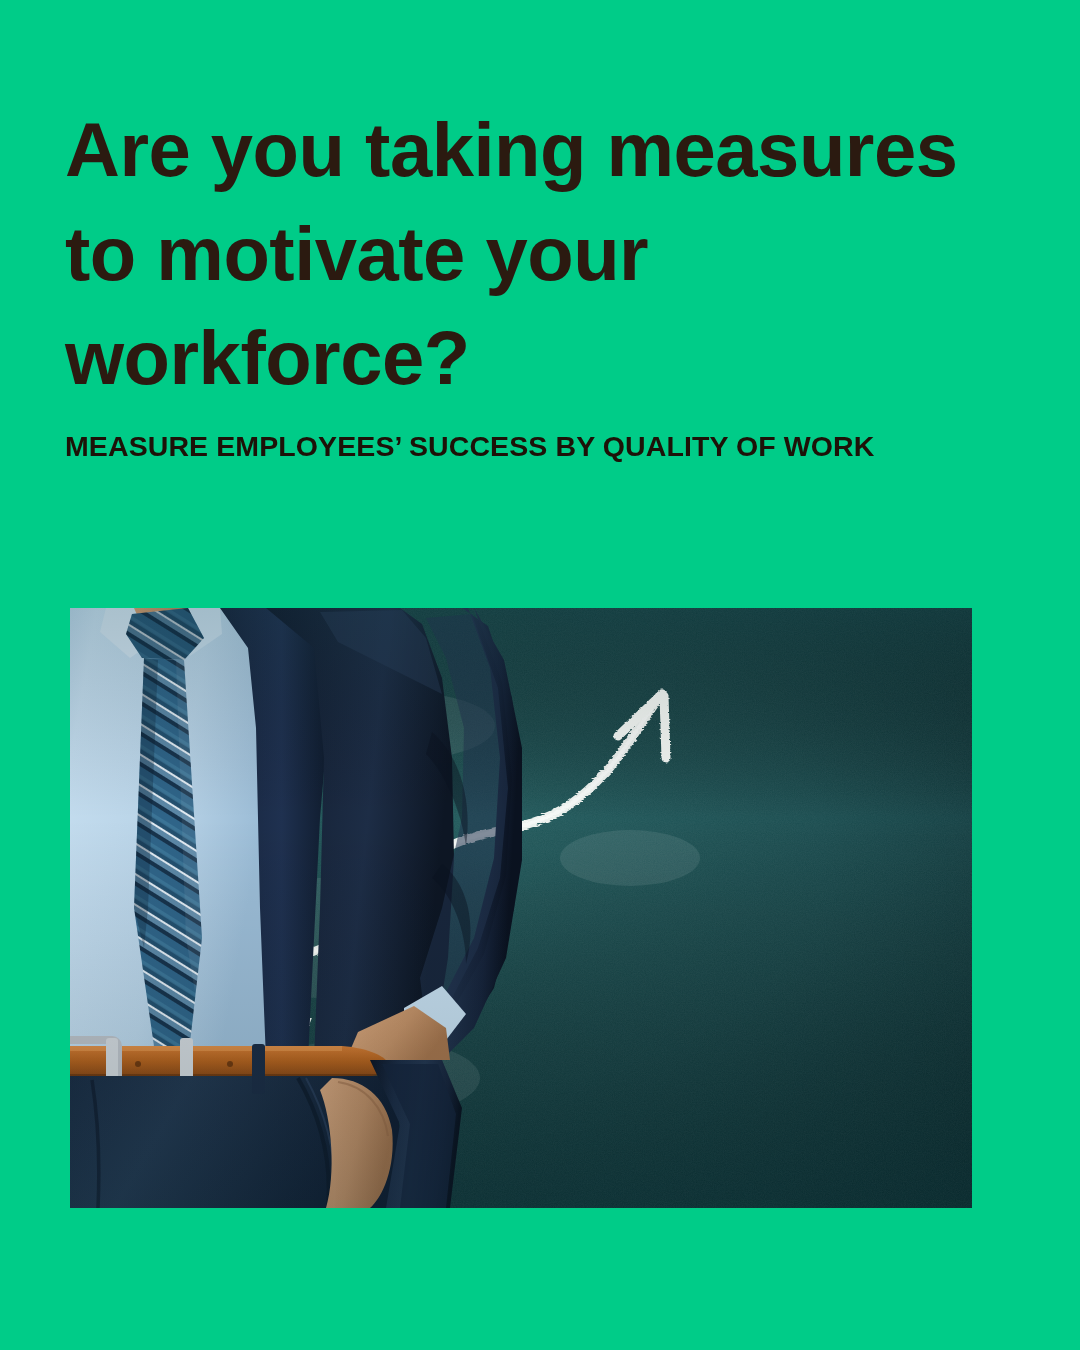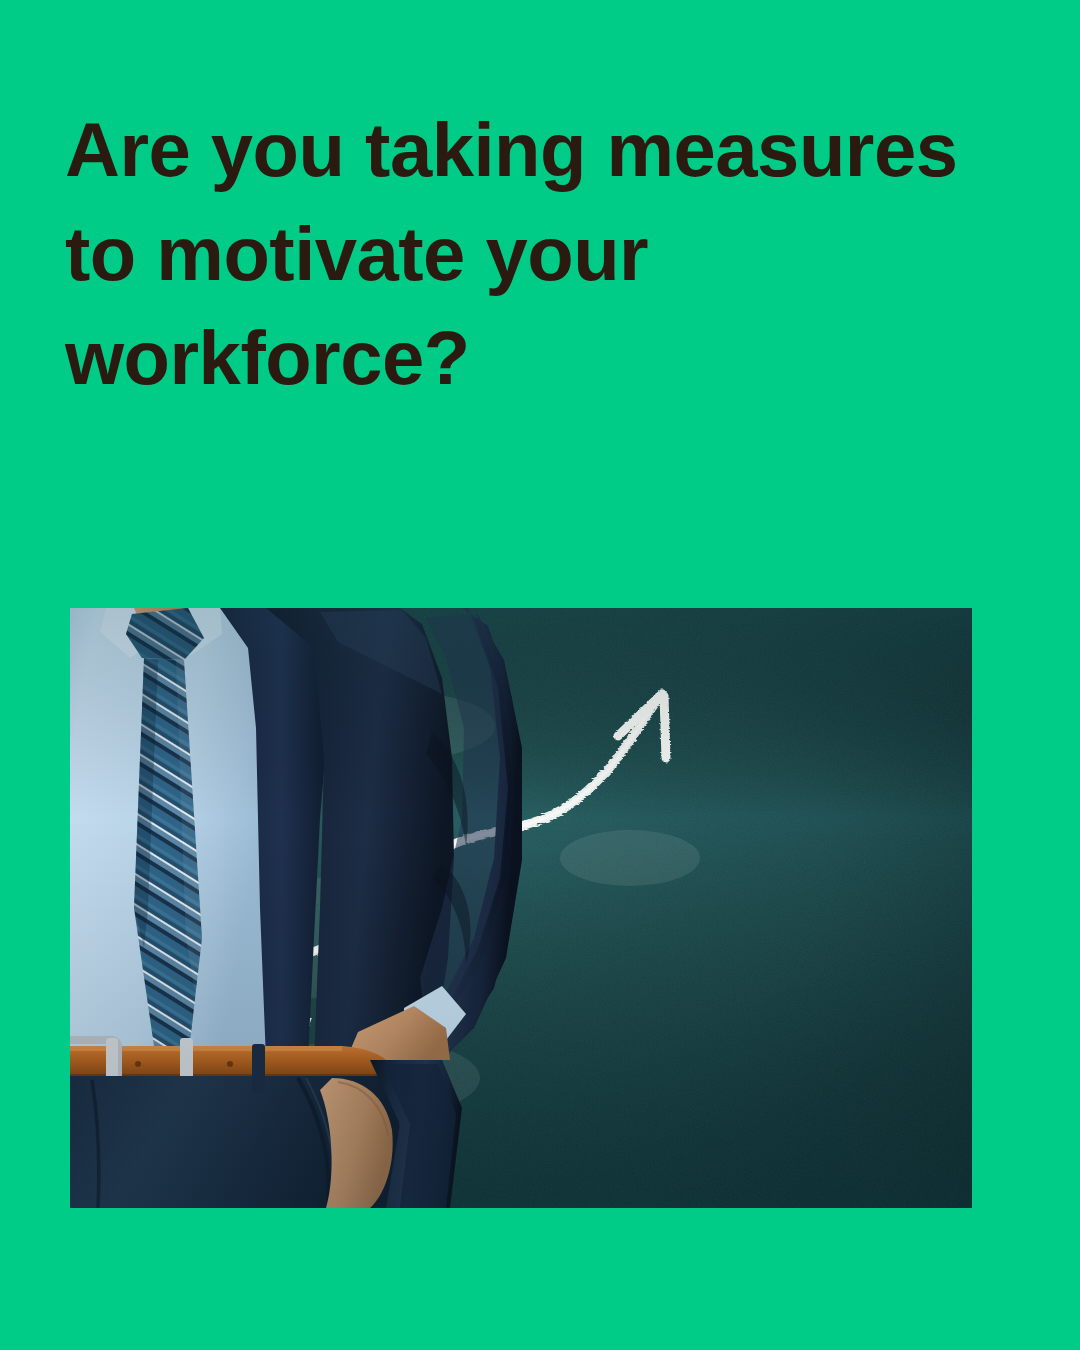--- a/index.html
+++ b/index.html
@@ -72,20 +72,21 @@
 </style>
 </head>
 <body>
 
 <div id="poster" style="background: rgb(0, 204, 136);">
 
   <div id="text-block">
     <h1 id="headline" style="color: rgb(43, 26, 16);">Are you taking measures
 to motivate your
 workforce?</h1>
+    <p id="subhead" style="color: rgb(29, 18, 8);">MEASURE EMPLOYEES’ SUCCESS BY QUALITY OF WORK</p>
   </div>
 
   <div id="photo" style="background: rgb(22, 71, 74);">
     <svg viewBox="0 0 902 600" preserveAspectRatio="none">
       <defs>
 
         <radialGradient id="boardG" cx="46%" cy="42%" r="78%">
           <stop offset="0%" stop-color="#235c5e"></stop>
           <stop offset="48%" stop-color="#1b4d50"></stop>
           <stop offset="100%" stop-color="#0c2f33"></stop>

